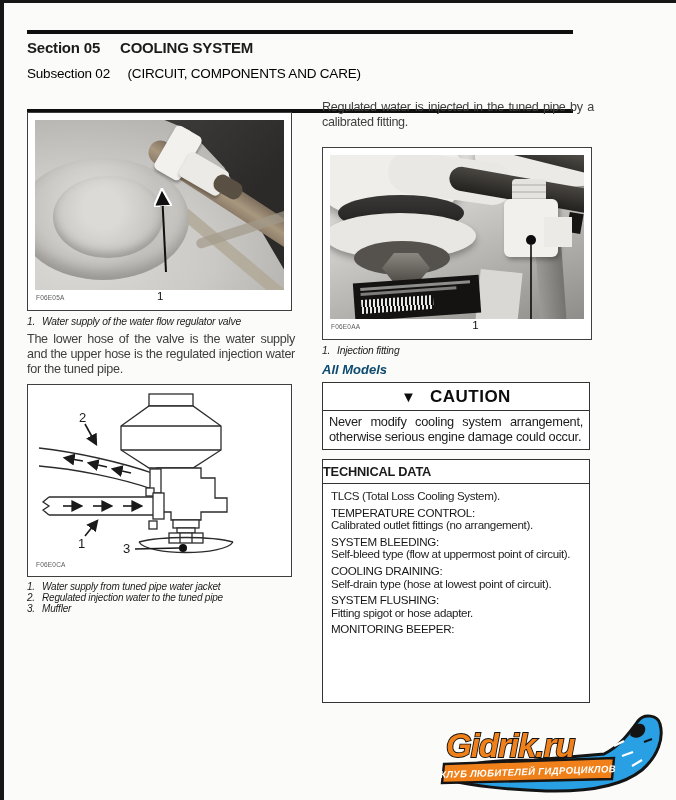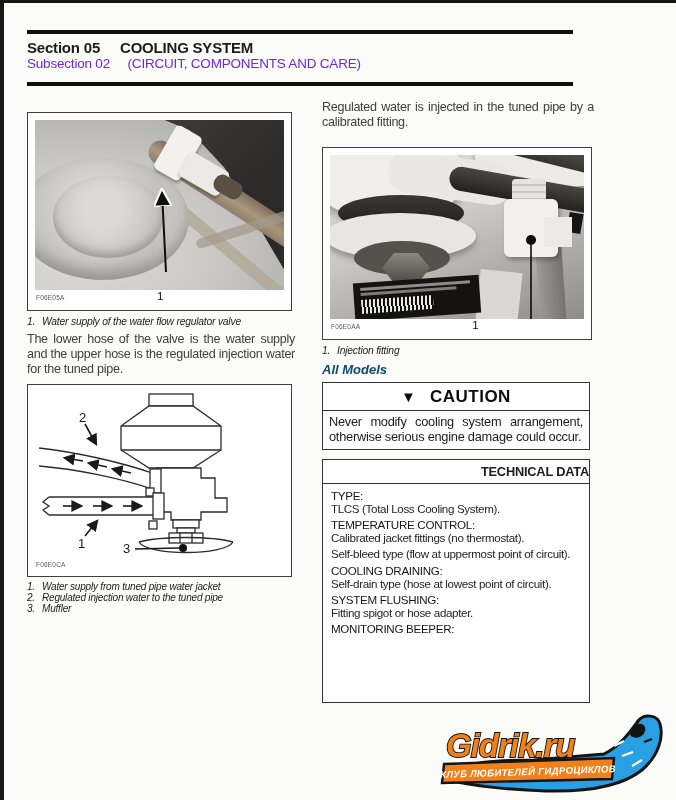--- a/index.html
+++ b/index.html
@@ -5,24 +5,24 @@
   html,body{margin:0;padding:0;}
   body{
     width:676px;height:800px;background:#fbfbfa;position:relative;overflow:hidden;
     font-family:"Liberation Sans", sans-serif;color:#1b1b1b;
     -webkit-font-smoothing:antialiased;
   }
   .edge-left{position:absolute;left:0;top:0;width:4px;height:800px;background:#161616;}
   .edge-top{position:absolute;left:0;top:0;width:676px;height:3px;background:#161616;}
 
   
-  .hdr{position:absolute;left:27px;top:30px;width:546px;border-top:4px solid #0f0f0f;border-bottom:4px solid #0f0f0f;padding:5px 0 11px 0;}
+  .hdr{position:absolute;left:27px;top:30px;width:546px;border-top:4px solid #0f0f0f;border-bottom:4px solid #0f0f0f;padding:5px 0 28px 0;}
   .hdr-line1{font-size:15px;font-weight:bold;letter-spacing:-0.2px;}
   .hdr-line1 .lbl{margin-right:16px;}
-  .hdr-line2{font-size:13.5px;margin-top:0;letter-spacing:-0.2px;color:#6d28d9;}
+  .hdr-line2{font-size:13.5px;margin-top:10px;letter-spacing:-0.2px;color:#000000;}
   .hdr-line2 .lbl{margin-right:14px;}
 
   
   .figframe{position:absolute;border:1px solid #3f3f3f;background:#fff;padding:7px;box-sizing:border-box;}
   .photo{position:relative;overflow:hidden;width:100%;}
   .codebar{position:relative;height:13px;padding-top:3px;}
   .figcode{position:absolute;left:1px;top:4px;font-size:6.5px;color:#5a5a5a;letter-spacing:0.2px;}
   .callout-num{position:absolute;top:0px;font-size:11.5px;color:#111;}
 
   .shape{position:absolute;}
@@ -37,21 +37,21 @@
 
   
   .caution{position:absolute;border:1px solid #333;background:#fff;box-sizing:border-box;}
   .caution-hd{display:flex;align-items:center;justify-content:center;gap:14px;height:27px;border-bottom:1px solid #333;}
   .caution-tri{font-size:15px;line-height:15px;color:#0c0c0c;}
   .caution-title{font-size:17px;font-weight:bold;letter-spacing:0.5px;color:#0c0c0c;}
   .caution-body{padding:3px 6px 5px 6px;font-size:12.8px;line-height:15px;text-align:justify;letter-spacing:-0.25px;}
 
   
   .tdbox{position:absolute;border:1px solid #333;background:#fff;box-sizing:border-box;}
-  .td-hd{height:23px;line-height:23px;text-align:right;font-size:12.8px;font-weight:bold;letter-spacing:-0.2px;border-bottom:1px solid #333;}
+  .td-hd{height:23px;line-height:23px;text-align:left;font-size:12.8px;font-weight:bold;letter-spacing:-0.2px;border-bottom:1px solid #333;}
   .td-body{padding:6px 8px 4px 8px;}
   .td-entry{margin-bottom:4px;}
   .td-label{font-size:11.6px;line-height:12.6px;letter-spacing:-0.3px;color:#161616;}
   .td-value{font-size:11.6px;line-height:12.6px;letter-spacing:-0.35px;color:#242424;}
 
   svg text{font-family:"Liberation Sans", sans-serif;}
   .diagram-svg{display:block;background:#fff;}
   .overlay-svg{position:absolute;left:0;top:0;width:100%;height:100%;}
 
   .logo{position:absolute;left:436px;top:712px;width:234px;height:84px;}
@@ -234,28 +234,28 @@
     <span class="caution-tri">▼</span>
     <span class="caution-title">CAUTION</span>
   </div>
   <div class="caution-body">Never modify cooling system arrangement, otherwise serious engine damage could occur.</div>
 </div>
 
 <div class="tdbox" style="left:322px;top:459px;width:268px;height:244px;">
   <div class="td-hd">TECHNICAL DATA</div>
   <div class="td-body">
     <div class="td-entry">
-      <div class="td-label">TYPE:</div>
       <div class="td-value">TLCS (Total Loss Cooling System).</div>
     </div>
     <div class="td-entry">
       <div class="td-label">TEMPERATURE CONTROL:</div>
-      <div class="td-value">Calibrated jacket fittings (no thermostat).</div>
-    </div>
-    <div class="td-entry">
+      <div class="td-value">Calibrated outlet fittings (no arrangement).</div>
+    </div>
+    <div class="td-entry">
+      <div class="td-label">SYSTEM BLEEDING:</div>
       <div class="td-value">Self-bleed type (flow at uppermost point of circuit).</div>
     </div>
     <div class="td-entry">
       <div class="td-label">COOLING DRAINING:</div>
       <div class="td-value">Self-drain type (hose at lowest point of circuit).</div>
     </div>
     <div class="td-entry">
       <div class="td-label">SYSTEM FLUSHING:</div>
       <div class="td-value">Fitting spigot or hose adapter.</div>
     </div>

